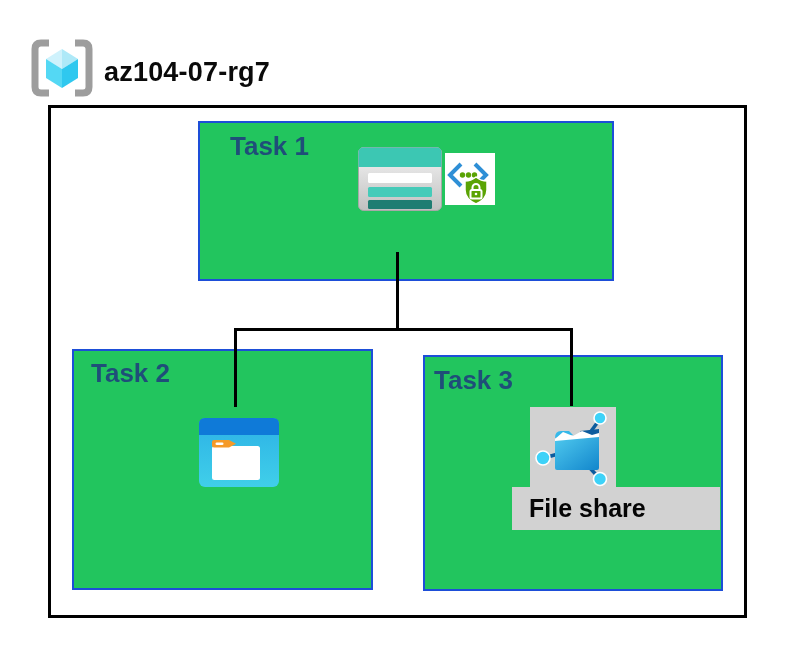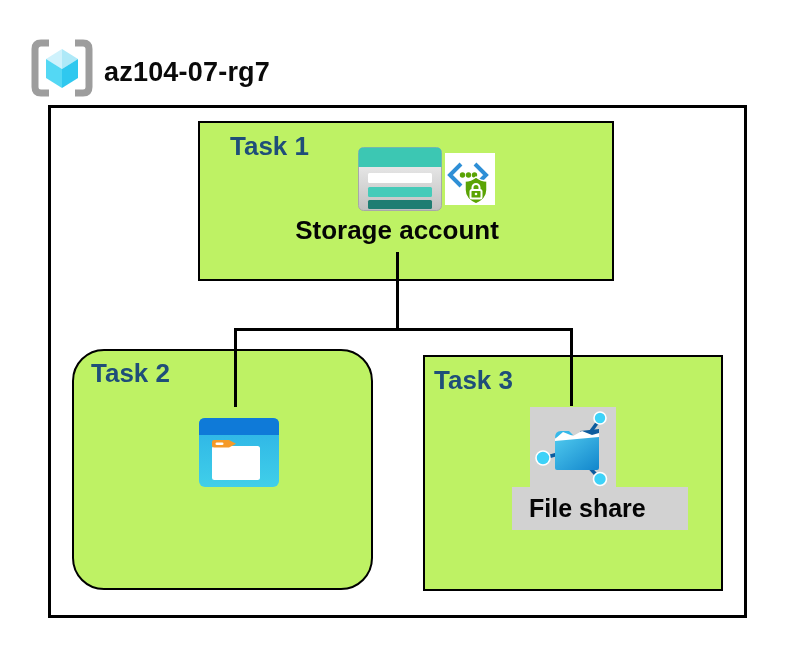--- a/index.html
+++ b/index.html
@@ -15,25 +15,25 @@
     position:absolute;left:104px;top:40px;
     font-size:27px;font-weight:700;color:#0a0a0a;letter-spacing:0.2px;
   }
   
   .outer-box{
     position:absolute;left:48px;top:88px;width:699px;height:513px;
     border:3px solid #000000;background:#ffffff;box-sizing:border-box;z-index:1;
   }
   
   .task-box{
-    position:absolute;background:#bef264;border:2px solid #000000;
+    position:absolute;background:#22c55e;border:2px solid #1d4ed8;
     box-sizing:border-box;z-index:2;
   }
   .task1{left:198px;top:104px;width:416px;height:160px;}
-  .task2{left:72px;top:332px;width:301px;height:241px;border-radius:32px;}
+  .task2{left:72px;top:332px;width:301px;height:241px;}
   .task3{left:423px;top:338px;width:300px;height:236px;padding-left:47px;}
   .task-label{
     position:absolute;font-size:26px;font-weight:700;color:#1f4e79;white-space:nowrap;
   }
   .task1 .task-label{left:30px;top:8px;}
   .task2 .task-label{left:17px;top:7px;}
   .task3 .task-label{left:9px;top:8px;}
   .node-label{
     position:absolute;font-size:26px;font-weight:700;color:#050505;
     text-align:center;white-space:nowrap;
@@ -43,21 +43,21 @@
   
   .storage-icon{position:absolute;left:158px;top:24px;width:84px;height:64px;}
   .secure-icon{position:absolute;left:245px;top:30px;width:50px;height:52px;}
   .blob-icon{position:absolute;left:125px;top:67px;width:80px;height:69px;}
   
   .fs-square{
     position:absolute;left:105px;top:50px;width:86px;height:82px;background:#d2d2d2;
   }
   .fs-square svg{position:absolute;left:0;top:0;width:86px;height:82px;overflow:visible;}
   .fs-band{
-    position:absolute;left:87px;top:130px;width:176px;height:43px;background:#d2d2d2;
+    position:absolute;left:87px;top:130px;width:208px;height:43px;background:#d2d2d2;
   }
   .fs-band .node-label{
     position:static;display:block;text-align:left;padding-left:17px;
     line-height:43px;font-size:25px;
   }
   
   .connectors{
     position:absolute;left:0;top:0;width:788px;height:647px;
     z-index:3;pointer-events:none;
   }
@@ -109,21 +109,20 @@
       <polyline points="30,11 41,22 30,33" fill="none" stroke="#2e8fd6" stroke-width="4"></polyline>
       <circle cx="17.5" cy="22" r="2.7" fill="#5aa304"></circle>
       <circle cx="23.5" cy="22" r="2.7" fill="#5aa304"></circle>
       <circle cx="29.5" cy="22" r="2.7" fill="#5aa304"></circle>
       <path d="M31 24 Q36 28 42 28 V37 Q42 46 31 51 Q20 46 20 37 V28 Q26 28 31 24 Z" fill="#5aa304" stroke="#ffffff" stroke-width="1.5"></path>
       <path d="M27.5 37 V34.5 A3.5 3.5 0 0 1 34.5 34.5 V37" fill="none" stroke="#ffffff" stroke-width="2"></path>
       <rect x="25.5" y="37" width="11" height="8.5" rx="1.5" fill="none" stroke="#ffffff" stroke-width="2"></rect>
       <circle cx="31" cy="41" r="1.3" fill="#ffffff"></circle>
     </svg>
 
-    <div class="node-label">Storage account</div>
   </div>
 
   <div class="task-box task2">
     <div class="task-label">Task 2</div>
 
     <svg class="blob-icon" viewBox="0 0 80 69">
       <defs>
         <linearGradient id="bc-body" x1="0" y1="0" x2="0" y2="1">
           <stop offset="0" stop-color="#2cb1e6"></stop>
             <stop offset="1" stop-color="#40cfe9"></stop>

